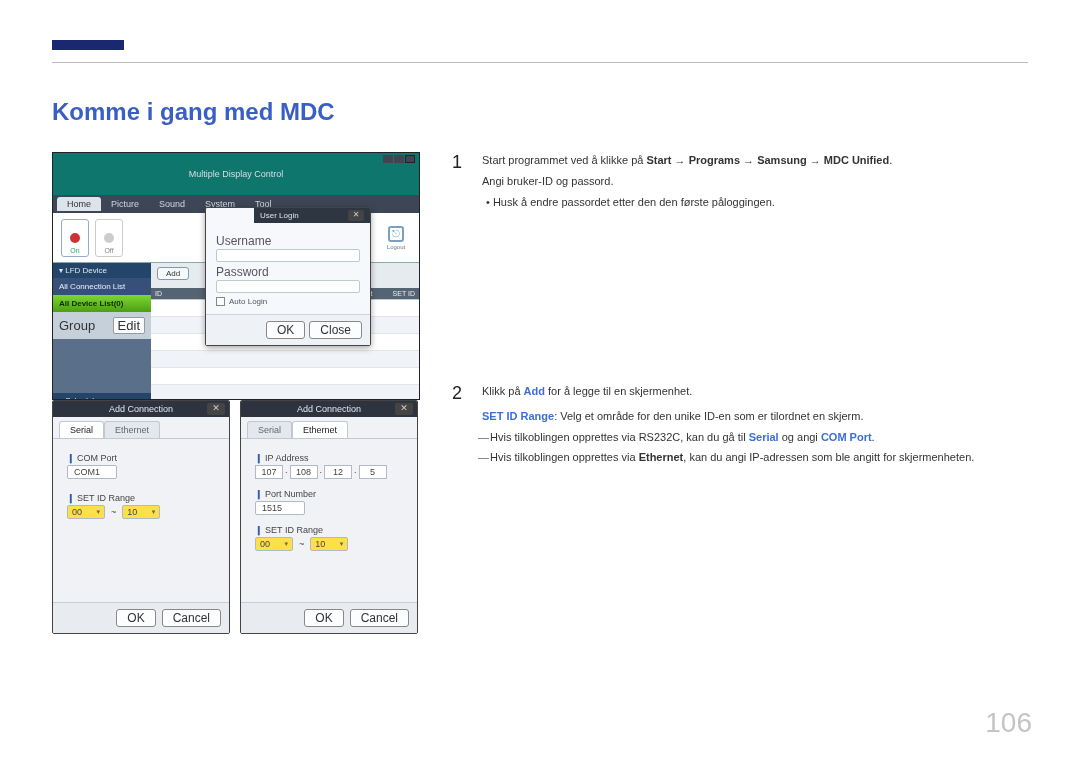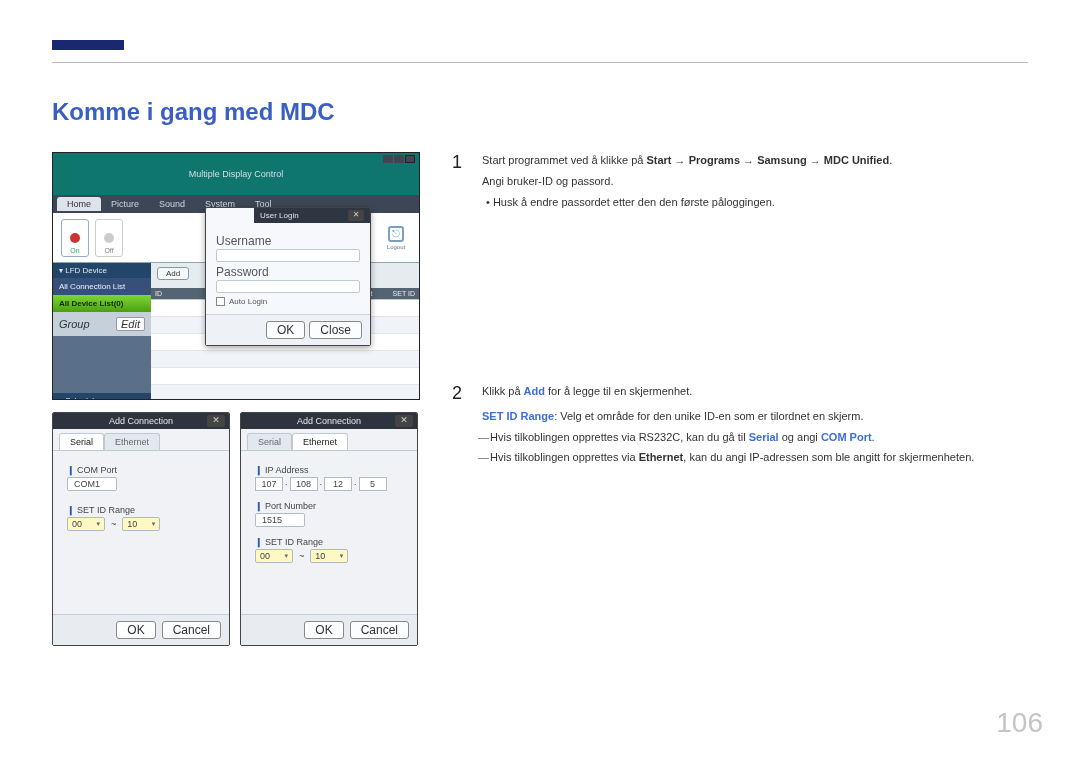--- a/index.html
+++ b/index.html
@@ -76,22 +76,22 @@
   .t-right { margin-left:auto; display:flex; gap:2px; padding-right:6px; }
   .t-sm { width:34px; height:40px; display:flex; flex-direction:column; align-items:center;
           justify-content:center; font-size:6px; color:#6a7a8a; gap:2px; }
   .t-sm .sq { width:16px;height:16px;border:2px solid #7aa0c0;border-radius:3px;
               display:flex;align-items:center;justify-content:center;color:#7aa0c0;font-size:10px;}
   .side-body { display:flex; height: 162px; }
   .sidebar { width: 98px; background:#324056; display:flex; flex-direction:column; }
   .side-sec { font-size:8px; color:#dfe6ee; padding:3px 6px; background:#24456a; }
   .side-item { font-size:8px; color:#e8f0f7; padding:4px 6px; background:#36507a; }
   .side-green { background: linear-gradient(#7ed634,#4ca010); color:#0c2b04; font-weight:700; }
-  .side-row { background:#c6d0db; color:#333; font-size:11px; padding:5px 6px;
-              display:flex; justify-content:space-between; align-items:center;font-style:italic;}
+  .side-row { background:#c6d0db; color:#333; font-size:13px; padding:5px 6px;
+              display:flex; justify-content:space-between; align-items:center;}
   .side-row .editbtn { border:1px solid #999; border-radius:2px; padding:0 4px; background:#fafcff; }
   .sidebar .filler { flex:1; background:#5a708a; }
   .main-area { flex:1; background:#e6ebf0; position:relative; }
   .addbar { display:flex; gap:6px; padding:4px 6px; align-items:center; }
   .pill { border:1px solid #8898a8; border-radius:3px; font-size:8px; padding:1px 8px; background:#f6f9fc;}
   .grid-head { display:flex; background:#556472; color:#e6edf2; font-size:7px;
                padding:2px 4px; gap:20px; margin-top:4px; }
   .grid-body { background:#fff; height:108px; border-top:1px solid #bcc; border-bottom:1px solid #bcc;}
   .grid-row { height: 17px; border-bottom:1px solid #e0e5ea; }
   .grid-row.alt { background:#f0f3f7; }
@@ -106,41 +106,41 @@
   .modal-body { padding:8px 10px; }
   .fld { margin: 3px 0; }
   .fld label { font-size:12px; color:#556; display:block; margin-bottom:1px;}
   .fld .inp { height:13px; border:1px solid #bcc; border-radius:2px; background:#fff;}
   .cb-row { display:flex; align-items:center; gap:4px; margin-top:4px; font-size:8px; color:#556;}
   .cb { width:9px;height:9px;border:1px solid #888;background:#fff;}
   .modal-ftr { display:flex; justify-content:flex-end; gap:4px; padding:6px 8px;
                border-top:1px solid #ccd2da; background:#eef1f5;}
   .mbtn { border:1px solid #888; border-radius:3px; font-size:12px; padding:1px 10px; background:#fcfdff;}
 
-  .dialogs-row { display:flex; gap:10px; margin-top:12px; }
+  .dialogs-row { display:flex; gap:10px; margin-top:0; }
   .dlg {
     width: 178px; height: 234px;
     background:#f0f2f5; border:1px solid #444; border-radius:2px;
     position:relative; overflow:hidden;
   }
   .dlg-title { background:#2d3440; color:#e2e7ec; font-size:9px; text-align:center;
                padding:3px 0; position:relative;}
   .dlg-x { position:absolute; right:4px; top:2px; width:18px;height:12px;background:#444;color:#ccc;
            text-align:center; font-size:9px;border-radius:2px; }
   .dlg .tabs { display:flex; padding:4px 6px 0; gap:0; border-bottom:1px solid #c0c8d0;}
   .dlg .dtab { font-size:9px; padding:3px 10px; color:#606872; border:1px solid #c0c8d0; border-bottom:none;
                background:#e4e8ee; border-radius:3px 3px 0 0;}
   .dlg .dtab.active { background:#fff; color:#222; }
   .dlg .panel { padding:10px 14px; font-size:9px; color:#444;}
   .dlg .section-label { margin:4px 0 2px; }
   .dlg .section-label::before { content:"❙ "; color:#2a5caa; font-weight:700;}
   .dlg .valuebox { border:1px solid #b0bac4; background:#fff; padding:1px 6px; width:50px;
                    display:inline-block; border-radius:2px; }
   .range-row { display:flex; align-items:center; gap:6px; }
-  .stepper { border:1px solid #b0bac4; background:#fef9c3; width:38px; padding:1px 4px;
+  .stepper { border:1px solid #b0bac4; background:#fde047; width:38px; padding:1px 4px;
              display:inline-flex; align-items:center; justify-content:space-between; border-radius:2px;}
   .stepper .arr { font-size:7px; color:#666;}
   .ip-row { display:flex; gap:2px; }
   .ipcell { border:1px solid #b0bac4; background:#fff; width:28px; text-align:center;
             padding:1px 0; border-radius:0; }
   .dlg-ftr { position:absolute; bottom:0; left:0; right:0;
              display:flex; justify-content:flex-end; gap:6px; padding:6px 8px;
              border-top:1px solid #c4ccd4; background:#e8ecf0;}
 
   .num-heading { font-size:18px; color:#222; display:inline-block; width:18px; vertical-align:top;}
@@ -150,21 +150,21 @@
   .hi-blue { color:#3a6fd7; font-weight:700; }
   .hi-bold { font-weight:700; }
   ul.bullets { list-style:none; margin-top:4px; }
   ul.bullets li::before { content:"• "; }
   ul.bullets li { margin:2px 0 2px 4px; }
   .dash-list { margin-top:4px; }
   .dash-item { margin:3px 0 3px 10px; }
   .dash-item::before { content:"― "; color:#666; letter-spacing:-1px; margin-left:-14px;}
   .para { margin-top:8px; }
 
-  .page-num { position:absolute; bottom:24px; right:37px;
+  .page-num { position:absolute; bottom:24px; right:48px;
               font-size:28px; color:#c4c4c4; font-weight:300; }
 </style>
 </head>
 <body>
 
 <div class="header-bar"></div>
 <div class="header-rule"></div>
 <h1 class="page-title">Komme i gang med MDC</h1>
 
 <div class="content-left">

